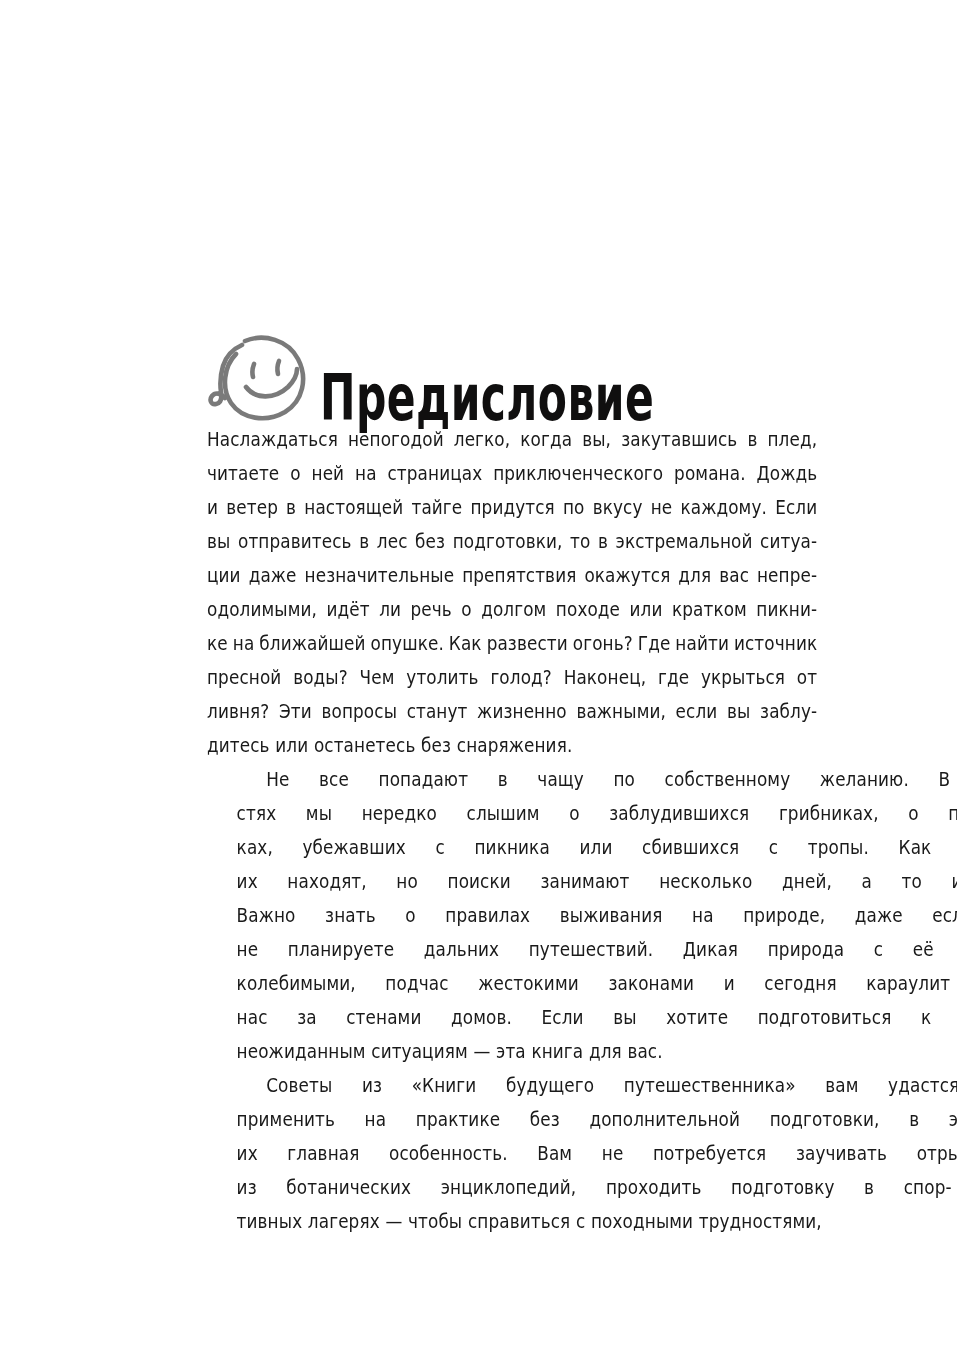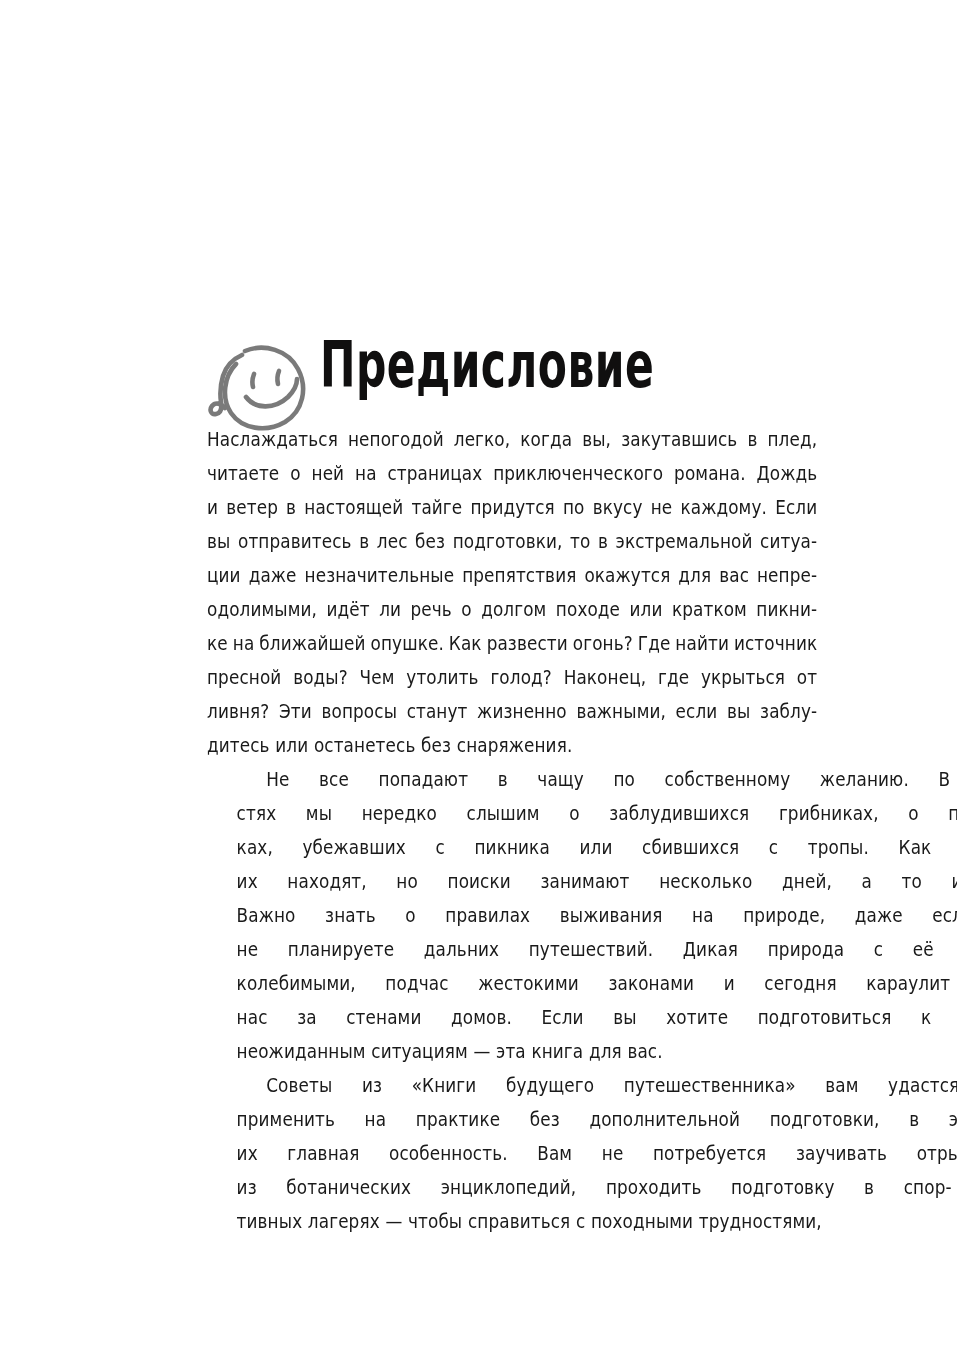--- a/index.html
+++ b/index.html
@@ -21,25 +21,25 @@
     left: 0; top: 0;
     width: 957px;
     height: 1359px;
     background: #ffffff;
   }
 
   
   .heading-block {
     position: absolute;
     left: 208px;
-    top: 335px;
+    top: 322px;
     width: 640px;
     height: 105px;
     display: flex;
-    align-items: flex-start;
+    align-items: flex-end;
   }
   .smiley-icon {
     width: 104px;
     height: 100px;
     flex: 0 0 auto;
     display: block;
     margin-top: 2px;
   }
   .heading-title {
     font-family: "DejaVu Sans Condensed", "Liberation Sans Narrow", "Liberation Sans", sans-serif;

